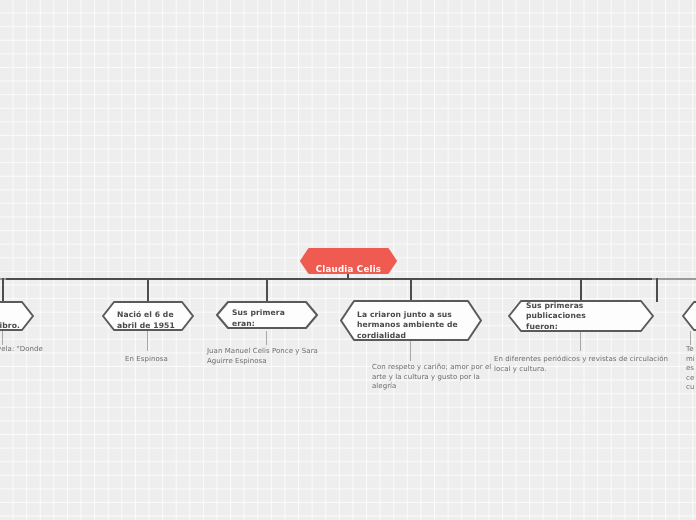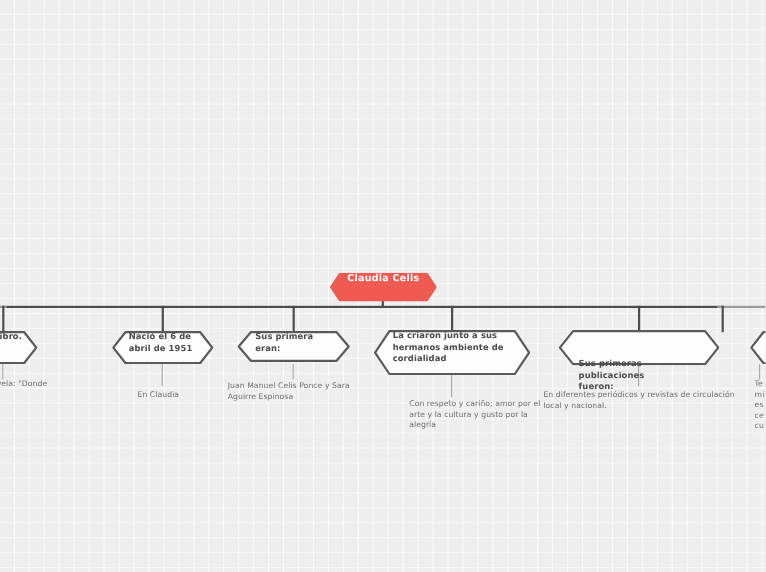--- a/index.html
+++ b/index.html
@@ -28,21 +28,21 @@
   .line.v { width: 2px; }
   .line.thin { background: #9a9a9a; }
   .line.thin.h { height: 2px; }
   .line.thin.v { width: 1px; background: #a8a8a8; }
 
   
   .node {
     position: absolute;
     box-sizing: border-box;
     display: flex;
-    align-items: flex-start;
+    align-items: flex-end;
     background: #fdfdfd;
     border: 2px solid #5a5a5a;
     -webkit-clip-path: polygon(14px 0, calc(100% - 14px) 0, 100% 50%, calc(100% - 14px) 100%, 14px 100%, 0 50%);
     clip-path: polygon(14px 0, calc(100% - 14px) 0, 100% 50%, calc(100% - 14px) 100%, 14px 100%, 0 50%);
   }
   .node-label {
     position: relative;
     z-index: 2;
     font-size: 7.6px;
     font-weight: bold;
@@ -126,21 +126,21 @@
   </div>
   <div class="desc" style="left:-42px; top:345px; width:130px;">primera novela: "Donde</div>
 
   <div class="node hex" style="left:102px; top:301px; width:92px; height:30px;">
     <svg viewBox="0 0 92 30" preserveAspectRatio="none">
       <polygon points="12,1 80,1 91,15 80,29 12,29 1,15" fill="#fdfdfd" stroke="#5a5a5a" stroke-width="2" stroke-linejoin="round"></polygon>
     </svg>
     <span class="node-label" style="padding:0 15px;">Nació el 6 de
 abril de 1951</span>
   </div>
-  <div class="desc" style="left:125px; top:355px; width:120px;">En Claudia</div>
+  <div class="desc" style="left:125px; top:355px; width:120px;">En Espinosa</div>
 
   <div class="node hex" style="left:216px; top:301px; width:102px; height:28px;">
     <svg viewBox="0 0 102 28" preserveAspectRatio="none">
       <polygon points="12,1 90,1 101,14 90,27 12,27 1,14" fill="#fdfdfd" stroke="#5a5a5a" stroke-width="2" stroke-linejoin="round"></polygon>
     </svg>
     <span class="node-label" style="padding:0 16px;">Sus primera eran:</span>
   </div>
   <div class="desc" style="left:207px; top:347px; width:128px;">Juan Manuel Celis Ponce y Sara
 Aguirre Espinosa</div>
 
@@ -157,21 +157,21 @@
 alegría</div>
 
   <div class="node hex" style="left:508px; top:300px; width:146px; height:32px;">
     <svg viewBox="0 0 146 32" preserveAspectRatio="none">
       <polygon points="13,1 133,1 145,16 133,31 13,31 1,16" fill="#fdfdfd" stroke="#5a5a5a" stroke-width="2" stroke-linejoin="round"></polygon>
     </svg>
     <span class="node-label" style="padding:0 18px;margin-top:26px;">Sus primeras publicaciones
 fueron:</span>
   </div>
   <div class="desc" style="left:494px; top:355px; width:180px;">En diferentes periódicos y revistas de circulación
-local y nacional.</div>
+local y cultura.</div>
 
   <div class="node hex" style="left:682px; top:301px; width:90px; height:30px;">
     <svg viewBox="0 0 90 30" preserveAspectRatio="none">
       <polygon points="12,1 78,1 89,15 78,29 12,29 1,15" fill="#fdfdfd" stroke="#5a5a5a" stroke-width="2" stroke-linejoin="round"></polygon>
     </svg>
     <span class="node-label" style="padding:0 14px;"></span>
   </div>
   <div class="desc" style="left:686px; top:345px; width:120px;">Te
 mi
 es

